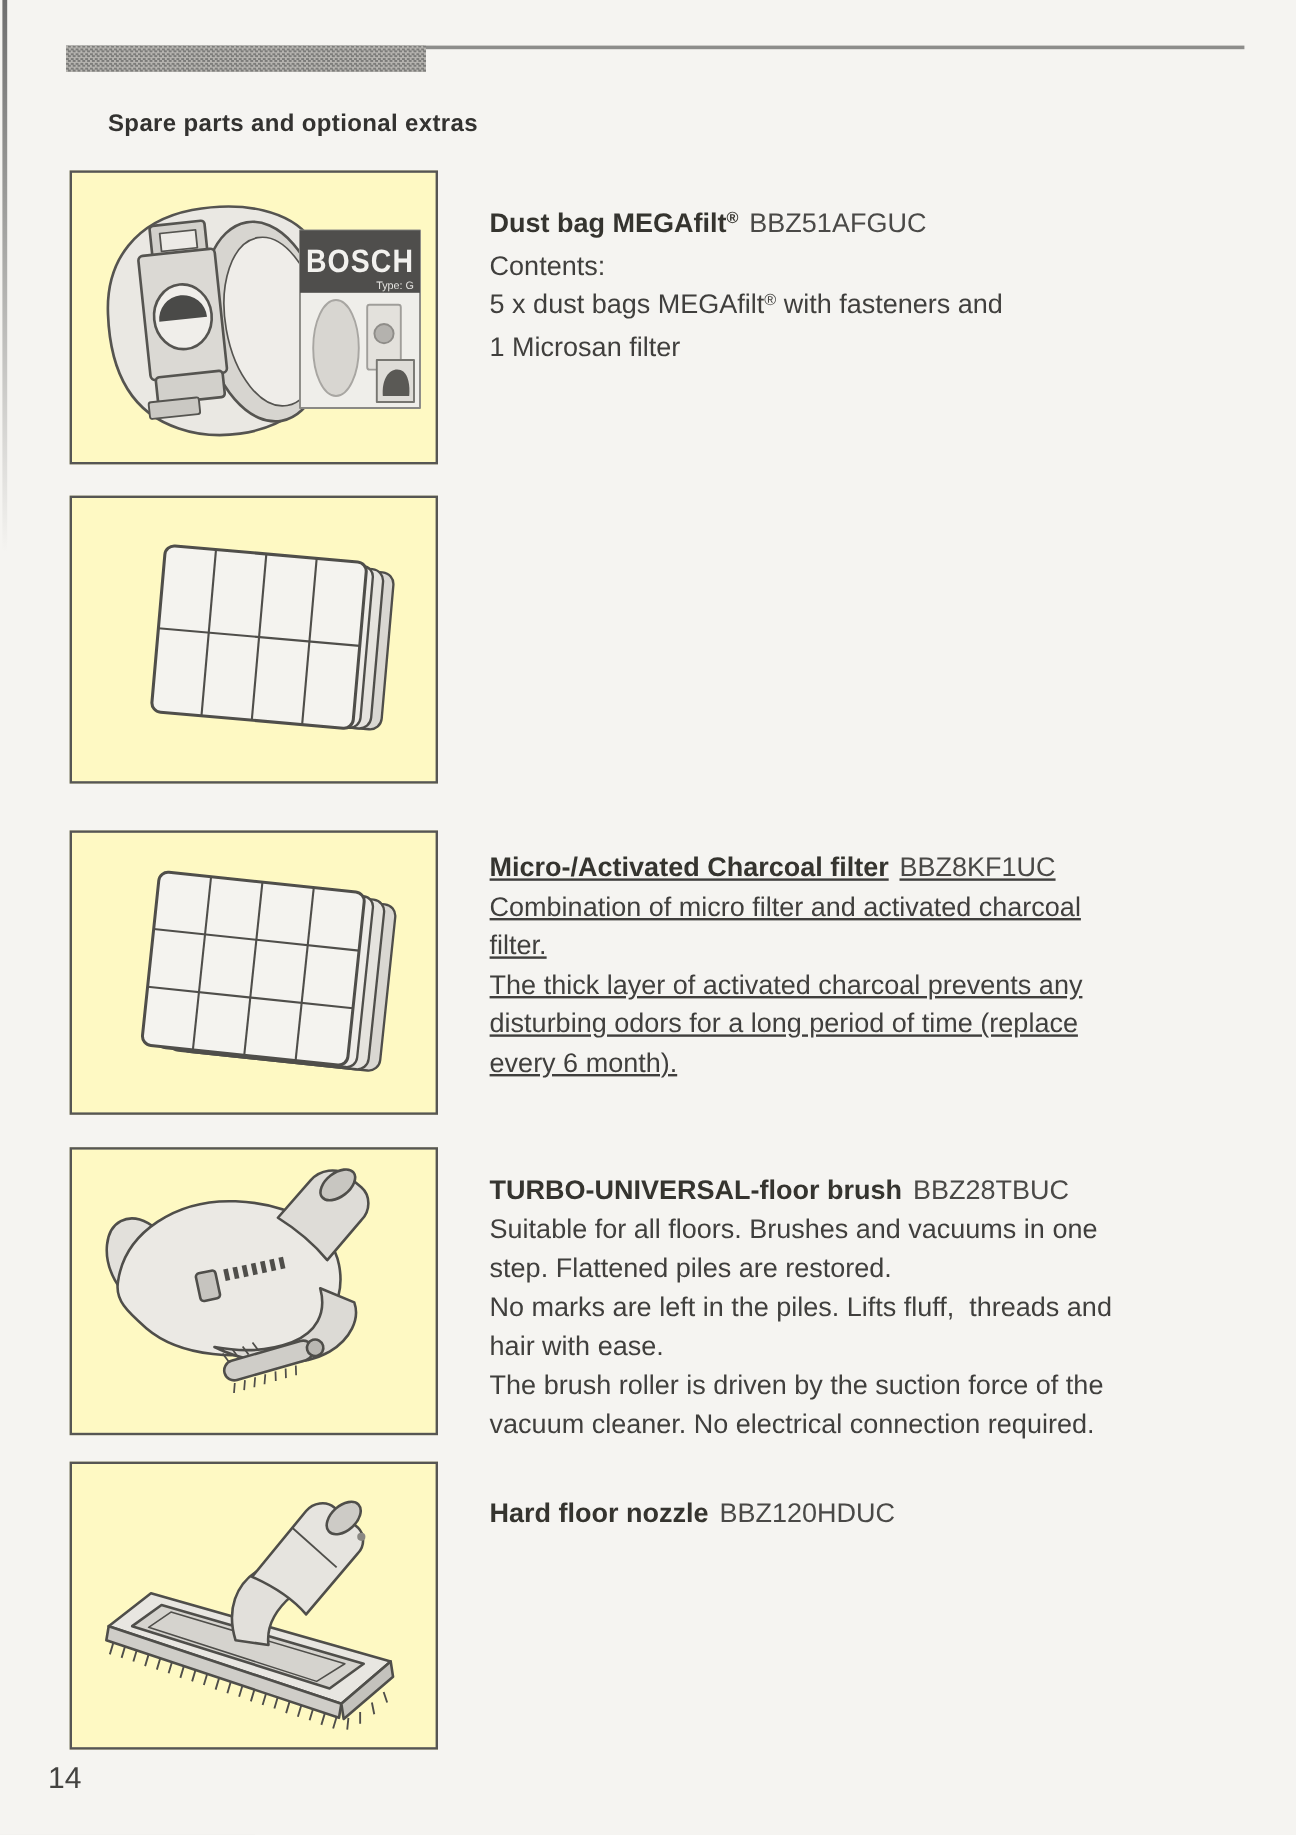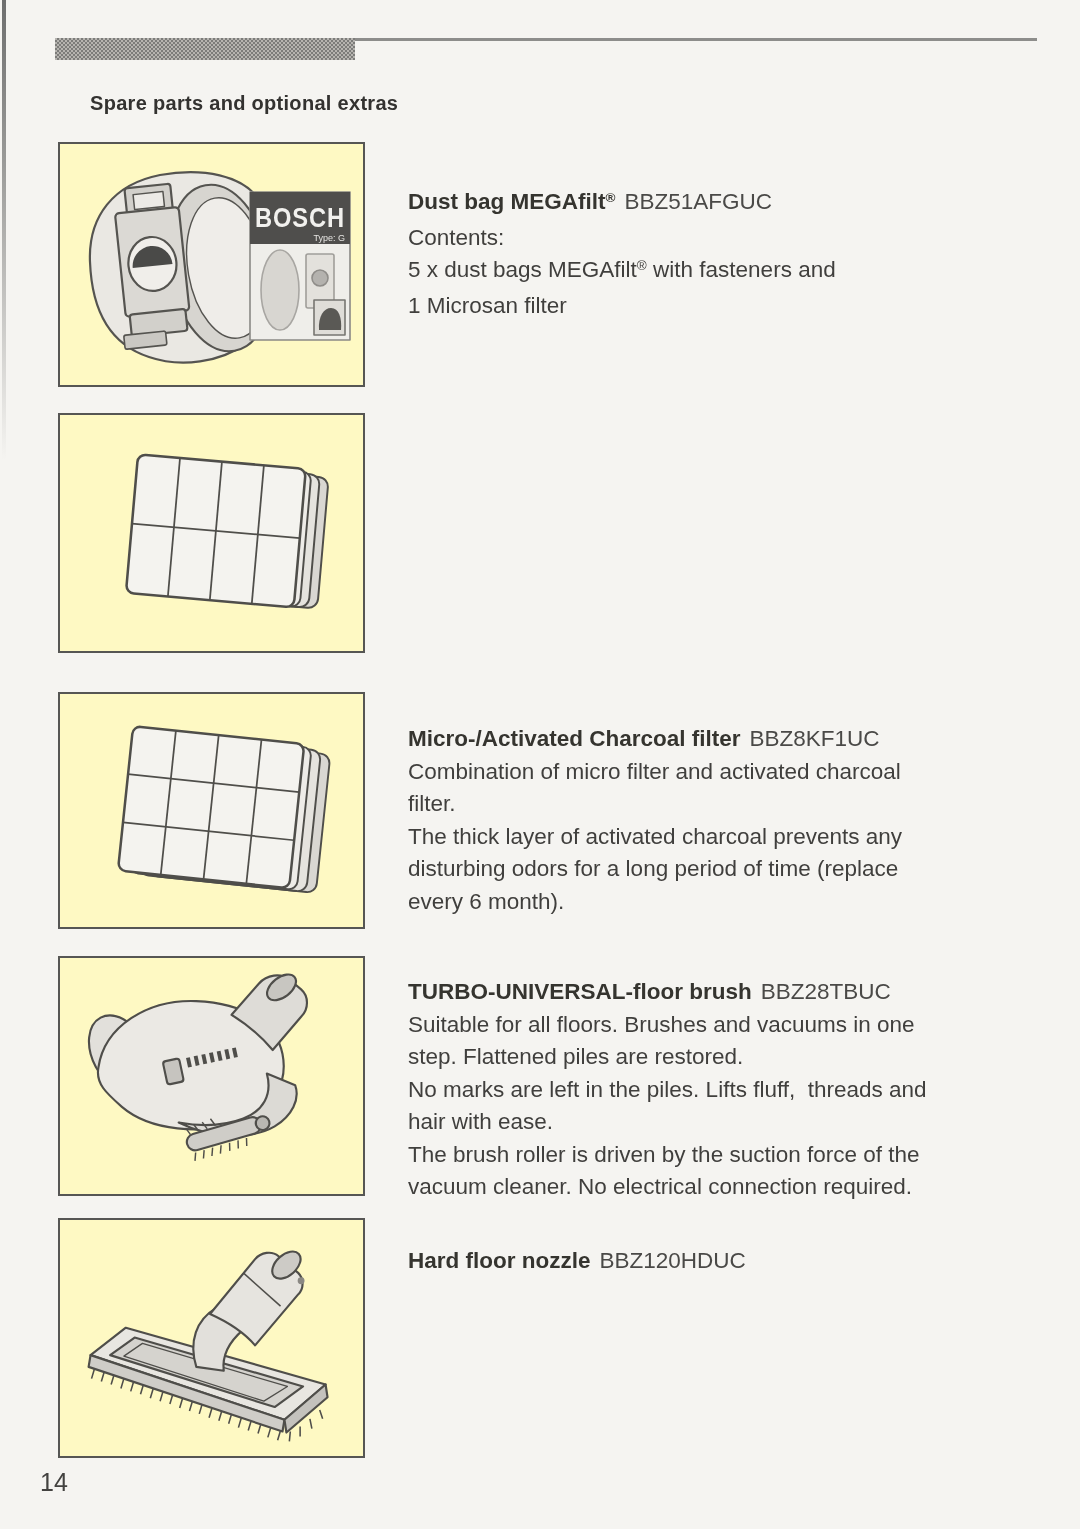--- a/index.html
+++ b/index.html
@@ -80,21 +80,21 @@
           <text x="285" y="97" text-anchor="end" font-size="9" fill="#e6e5e2" stroke="none">Type: G</text>
           <ellipse cx="220" cy="146" rx="19" ry="40" fill="#d8d6d1" stroke="#a8a6a2"></ellipse>
           <rect x="246" y="110" width="28" height="54" rx="2" fill="#e3e1dc" stroke="#a09e9a"></rect>
           <circle cx="260" cy="134" r="8" fill="#b4b2ae" stroke="#8f8d89"></circle>
           <rect x="254" y="156" width="31" height="35" fill="#dfddd8" stroke="#777671"></rect>
           <path d="M259,186 C258,172 264,164 271,164 C279,164 282,174 281,186 Z" fill="#5a5955" stroke="none"></path>
         </g>
       </g>
     </svg>
   </div>
-  <div class="copy" style="top:170px;margin-top:16px;">
+  <div class="copy" style="top:170px;">
     <div class="hd"><span>Dust bag MEGAfilt</span><span class="sup">®</span><span class="code">BBZ51AFGUC</span></div>
     <div><span>Contents:</span><br><span>5 x dust bags MEGAfilt</span><span class="sup">®</span><span> with fasteners and</span><br><span>1 Microsan filter</span></div>
   </div>
 
   <div class="figure-box" style="top:413px;height:240px;">
     <svg viewBox="0 0 303 241">
       <g transform="rotate(5 152 118)" stroke="#4f4e4a" stroke-width="2" stroke-linejoin="round">
         <rect x="98" y="54" width="168" height="134" rx="10" fill="#d9d7d2"></rect>
         <rect x="89" y="52" width="168" height="136" rx="10" fill="#e5e3de"></rect>
         <rect x="80" y="50" width="168" height="138" rx="9" fill="#eeece8"></rect>
@@ -119,21 +119,21 @@
         <g stroke-width="1.8">
           <line x1="106.5" y1="42" x2="106.5" y2="192"></line>
           <line x1="151" y1="42" x2="151" y2="192"></line>
           <line x1="195.5" y1="42" x2="195.5" y2="192"></line>
           <line x1="62" y1="92" x2="240" y2="92"></line>
           <line x1="62" y1="142" x2="240" y2="142"></line>
         </g>
       </g>
     </svg>
   </div>
-  <div class="copy" style="top:723px;">
+  <div class="copy" style="top:707px;text-decoration:underline;">
     <div class="hd"><span>Micro-/Activated Charcoal filter</span><span class="code">BBZ8KF1UC</span></div>
     <div class="body-text">Combination of micro filter and activated charcoal
 filter.
 The thick layer of activated charcoal prevents any
 disturbing odors for a long period of time (replace
 every 6 month).</div>
   </div>
 
   <div class="figure-box" style="top:956px;height:240px;">
     <svg viewBox="0 0 303 241">

